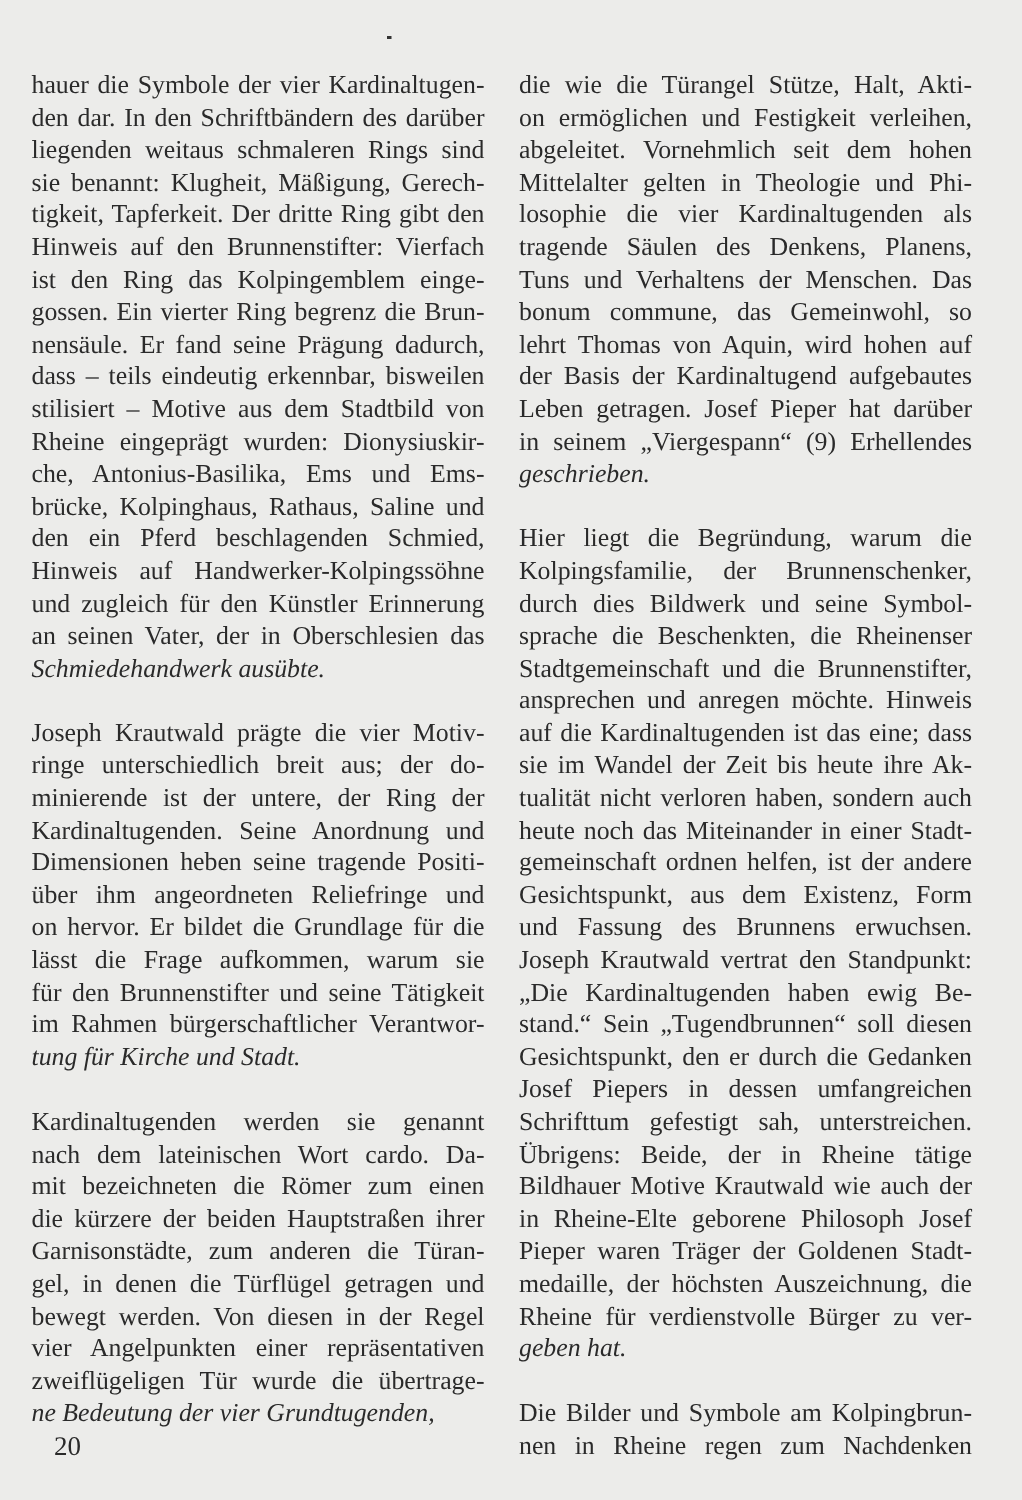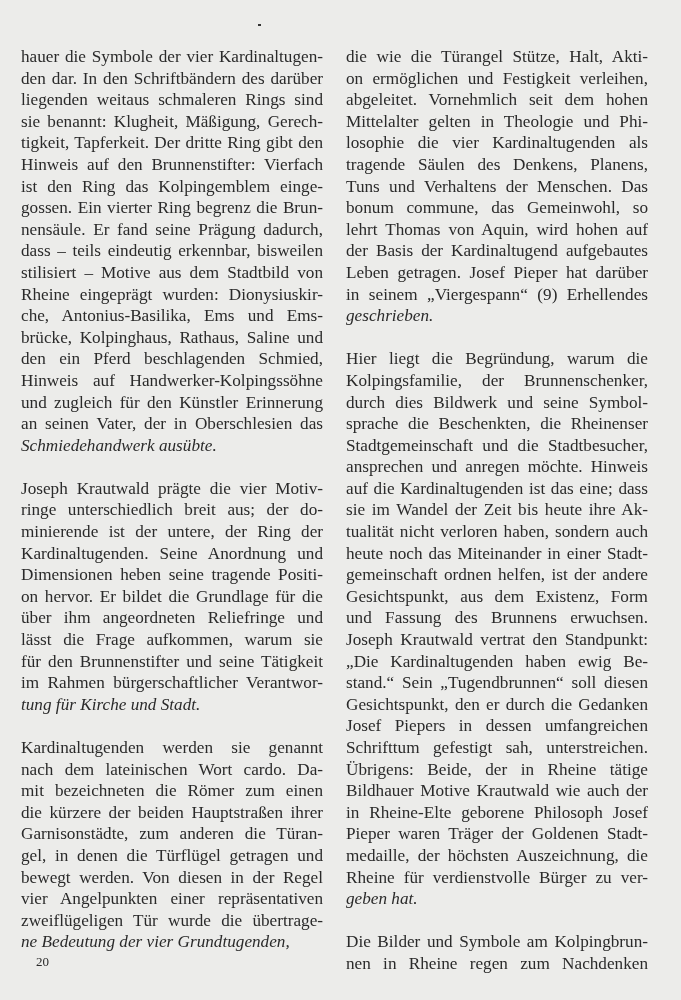--- a/index.html
+++ b/index.html
@@ -9,21 +9,21 @@
     font-family: "Liberation Serif", "DejaVu Serif", serif;
     color: #2a2a2a;
   }
   .speck { position: absolute; left: 258px; top: 24px; width: 3px; height: 2px; background: #333; }
   .col { position: absolute; top: 46px; width: 302px; font-size: 17.2px; line-height: 21.6px; }
   .col.left { left: 21px; }
   .col.right { left: 346px; }
   .para { margin: 0 0 21.6px 0; }
   .line { display: block; white-space: nowrap; text-align: justify; text-align-last: justify; height: 21.6px; }
   .line.last { text-align-last: left; font-style: italic; }
-  .page-number { position: absolute; left: 36px; top: 954px; font-size: 13px; }
+  .page-number { position: absolute; left: 36px; top: 954px; font-size: 18px; }
 </style>
 </head>
 <body>
 
 <div class="speck"></div>
 
 <div class="col left" id="left-col">
     <div class="para">
       <span class="line">hauer die Symbole der vier Kardinaltugen-</span>
       <span class="line">den dar. In den Schriftbändern des darüber</span>
@@ -44,22 +44,22 @@
       <span class="line">und zugleich für den Künstler Erinnerung</span>
       <span class="line">an seinen Vater, der in Oberschlesien das</span>
       <span class="line last">Schmiedehandwerk ausübte.</span>
     </div>
     <div class="para">
       <span class="line">Joseph Krautwald prägte die vier Motiv-</span>
       <span class="line">ringe unterschiedlich breit aus; der do-</span>
       <span class="line">minierende ist der untere, der Ring der</span>
       <span class="line">Kardinaltugenden. Seine Anordnung und</span>
       <span class="line">Dimensionen heben seine tragende Positi-</span>
+      <span class="line">über ihm angeordneten Reliefringe und</span>
       <span class="line">on hervor. Er bildet die Grundlage für die</span>
-      <span class="line">über ihm angeordneten Reliefringe und</span>
       <span class="line">lässt die Frage aufkommen, warum sie</span>
       <span class="line">für den Brunnenstifter und seine Tätigkeit</span>
       <span class="line">im Rahmen bürgerschaftlicher Verantwor-</span>
       <span class="line last">tung für Kirche und Stadt.</span>
     </div>
     <div class="para">
       <span class="line">Kardinaltugenden werden sie genannt</span>
       <span class="line">nach dem lateinischen Wort cardo. Da-</span>
       <span class="line">mit bezeichneten die Römer zum einen</span>
       <span class="line">die kürzere der beiden Hauptstraßen ihrer</span>
@@ -85,21 +85,21 @@
       <span class="line">der Basis der Kardinaltugend aufgebautes</span>
       <span class="line">Leben getragen. Josef Pieper hat darüber</span>
       <span class="line">in seinem „Viergespann“ (9) Erhellendes</span>
       <span class="line last">geschrieben.</span>
     </div>
     <div class="para">
       <span class="line">Hier liegt die Begründung, warum die</span>
       <span class="line">Kolpingsfamilie, der Brunnenschenker,</span>
       <span class="line">durch dies Bildwerk und seine Symbol-</span>
       <span class="line">sprache die Beschenkten, die Rheinenser</span>
-      <span class="line">Stadtgemeinschaft und die Stadtbesucher,</span>
+      <span class="line">Stadtgemeinschaft und die Brunnenstifter,</span>
       <span class="line">ansprechen und anregen möchte. Hinweis</span>
       <span class="line">auf die Kardinaltugenden ist das eine; dass</span>
       <span class="line">sie im Wandel der Zeit bis heute ihre Ak-</span>
       <span class="line">tualität nicht verloren haben, sondern auch</span>
       <span class="line">heute noch das Miteinander in einer Stadt-</span>
       <span class="line">gemeinschaft ordnen helfen, ist der andere</span>
       <span class="line">Gesichtspunkt, aus dem Existenz, Form</span>
       <span class="line">und Fassung des Brunnens erwuchsen.</span>
       <span class="line">Joseph Krautwald vertrat den Standpunkt:</span>
       <span class="line">„Die Kardinaltugenden haben ewig Be-</span>

